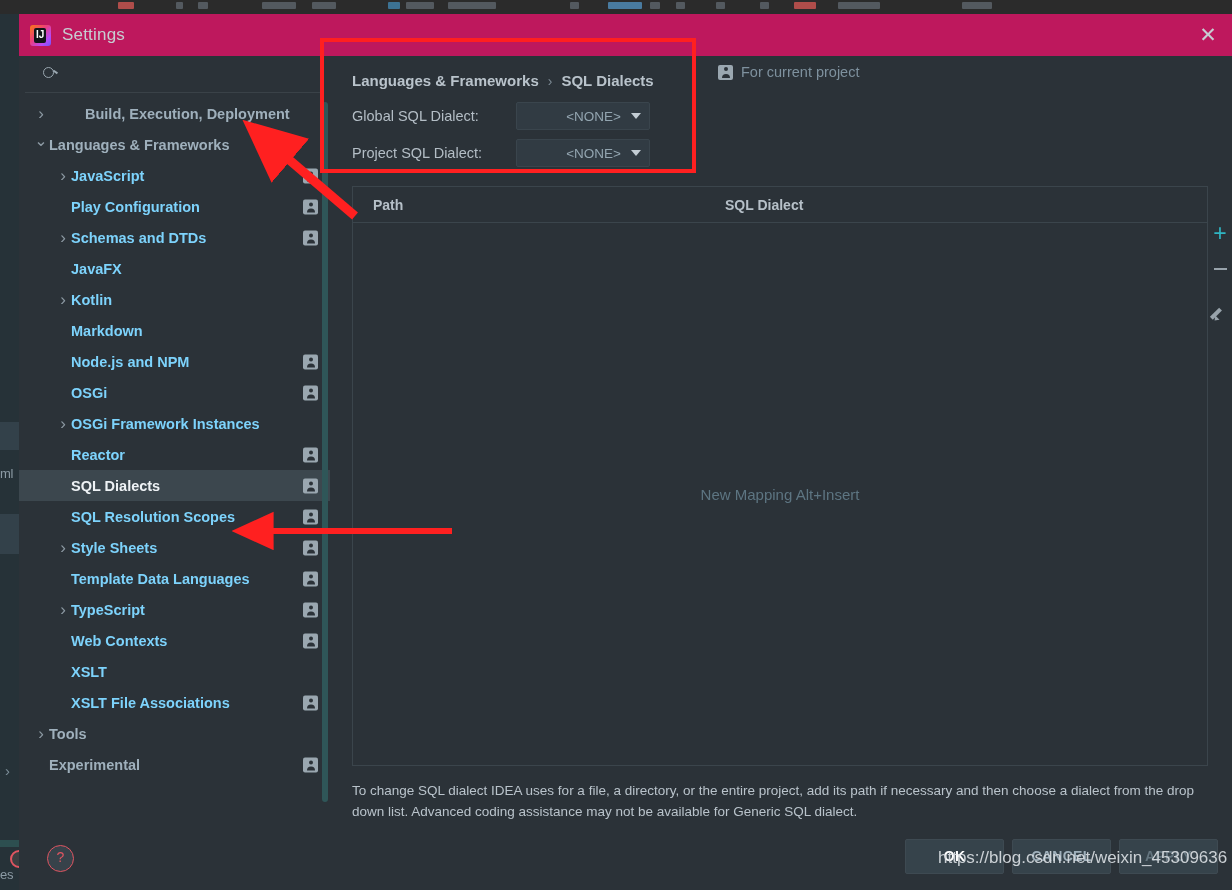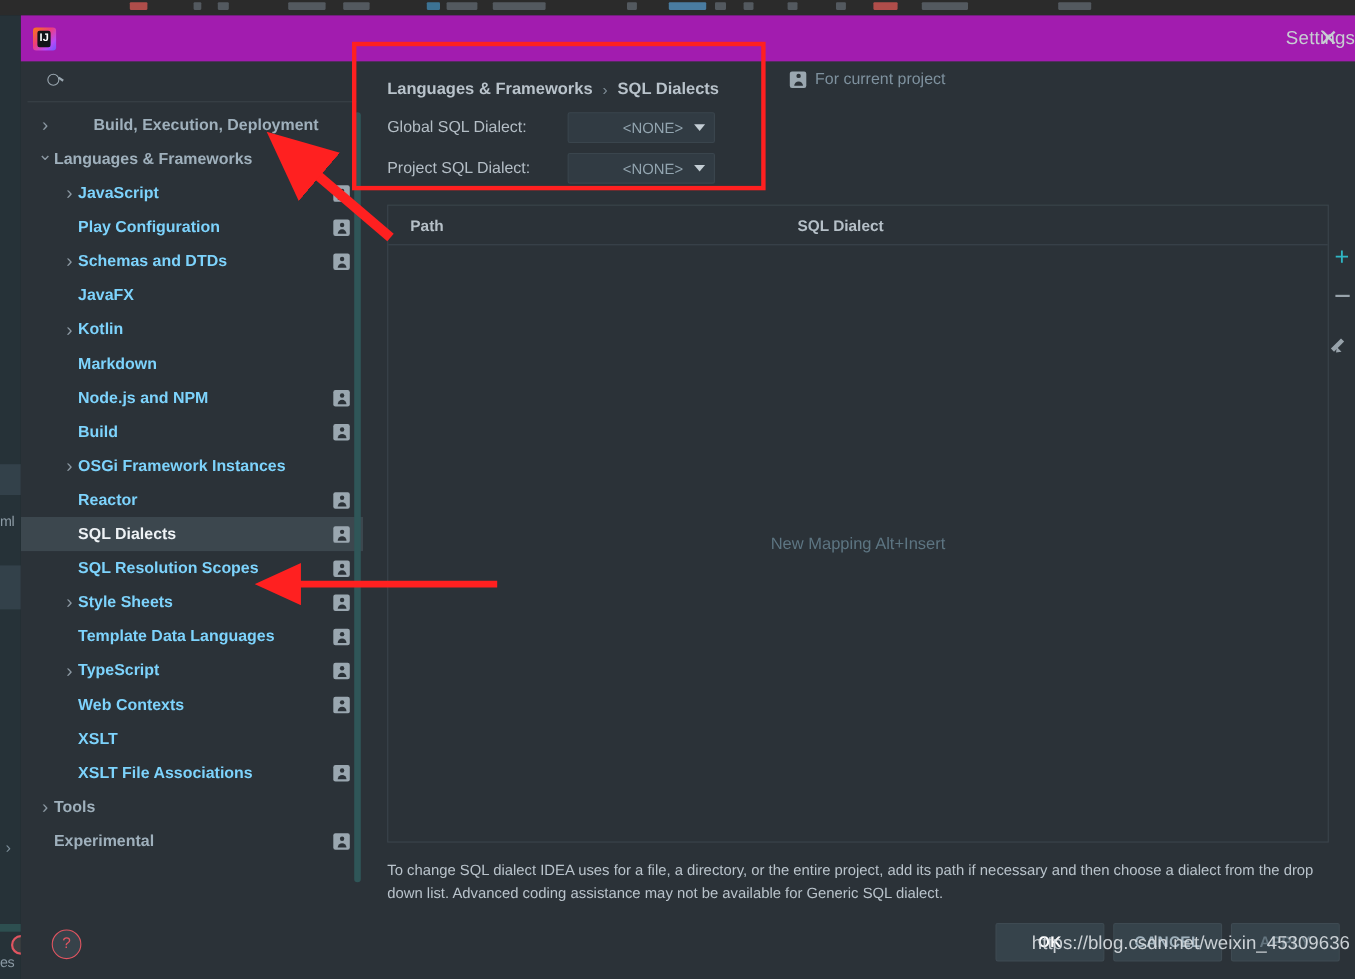--- a/index.html
+++ b/index.html
@@ -38,25 +38,24 @@
 
   
   .dialog {
     position: absolute; left: 19px; top: 14px;
     width: 1213px; height: 876px;
     background: #2b3238;
     display: flex; flex-direction: column;
   }
   .titlebar {
     height: 42px; flex: 0 0 42px;
-    background: #a21caf;
+    background: #be185d;
     display: flex; align-items: center;
     padding: 0 0 0 11px;
     position: relative;
-    justify-content: space-between;
   }
   .app-icon {
     width: 21px; height: 21px; margin-right: 11px;
     border-radius: 3px; position: relative; overflow: hidden;
     background: linear-gradient(135deg,#f97a12 0%, #ed3d7d 42%, #b74af7 75%, #6b57ff 100%);
     flex: 0 0 21px;
   }
   .app-icon::after {
     content: ""; position: absolute; left: 4px; top: 3px;
     width: 12px; height: 15px; background: #111418; border-radius: 2px;
@@ -350,21 +349,21 @@
               <span class="chev "></span>
               <span class="tree-label">Markdown</span>
             </div>
             <div class="tree-item l1" style="padding-left: 36px;">
               <span class="chev "></span>
               <span class="tree-label">Node.js and NPM</span>
               <span class="proj-badge"></span>
             </div>
             <div class="tree-item l1" style="padding-left: 36px;">
               <span class="chev "></span>
-              <span class="tree-label">Build</span>
+              <span class="tree-label">OSGi</span>
               <span class="proj-badge"></span>
             </div>
             <div class="tree-item l1" style="padding-left: 36px;">
               <span class="chev closed"></span>
               <span class="tree-label">OSGi Framework Instances</span>
             </div>
             <div class="tree-item l1" style="padding-left: 36px;">
               <span class="chev "></span>
               <span class="tree-label">Reactor</span>
               <span class="proj-badge"></span>

